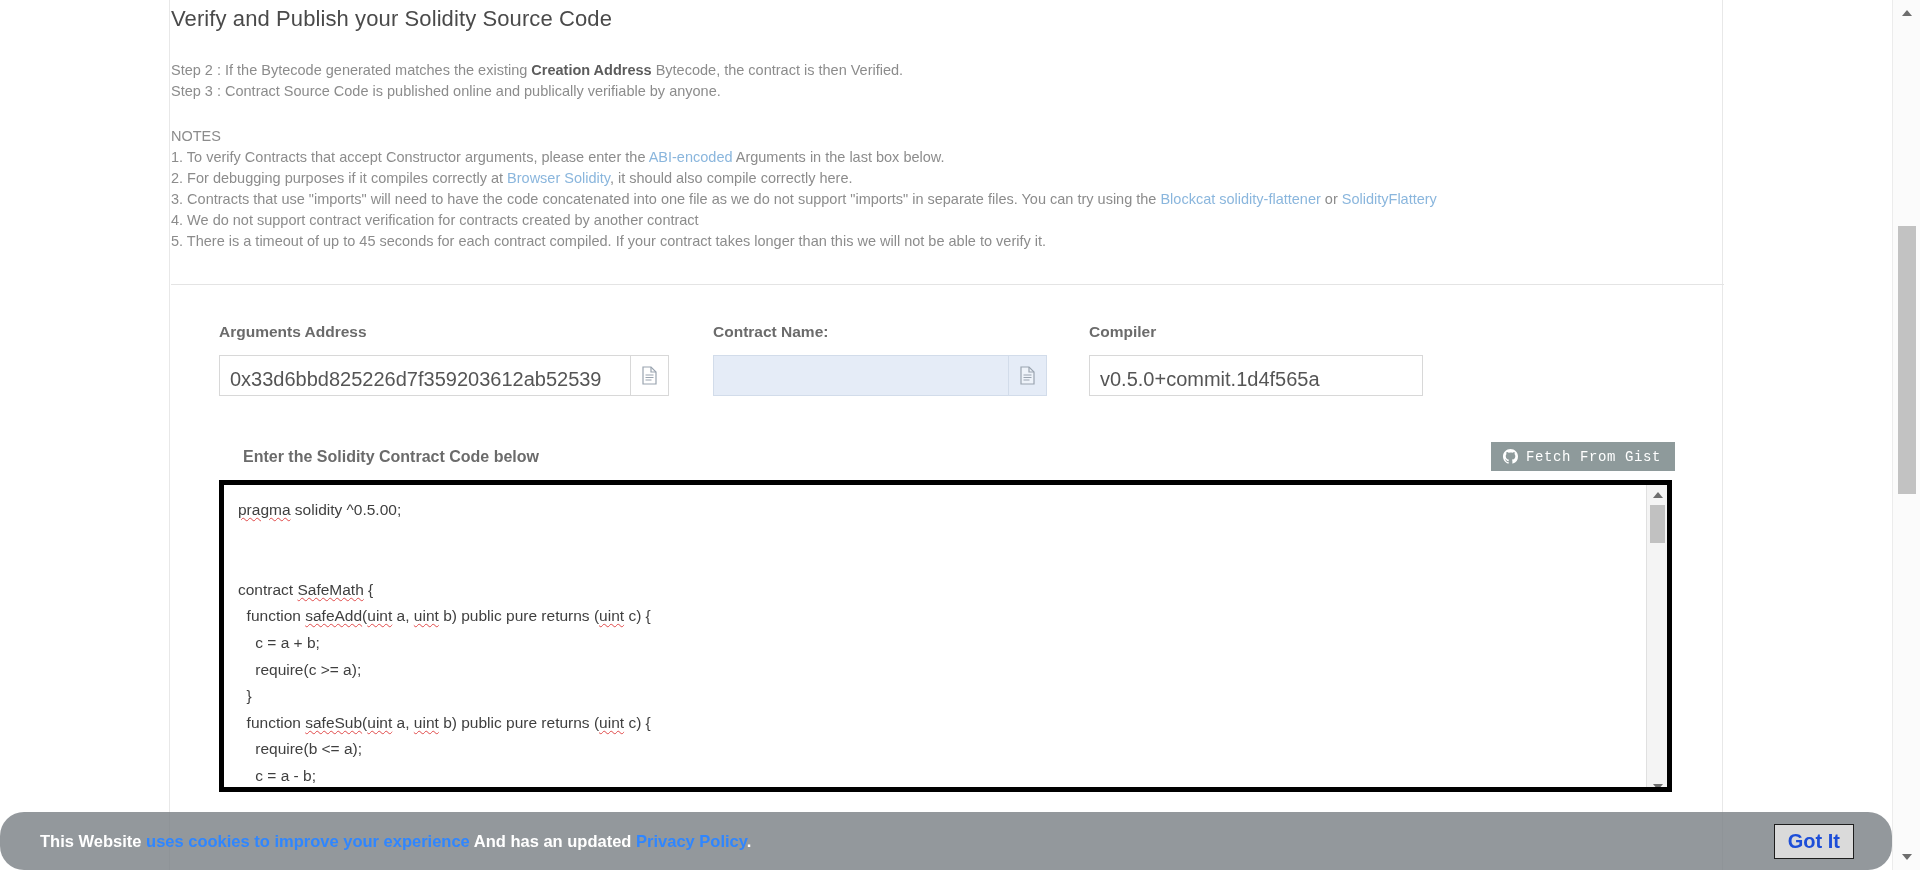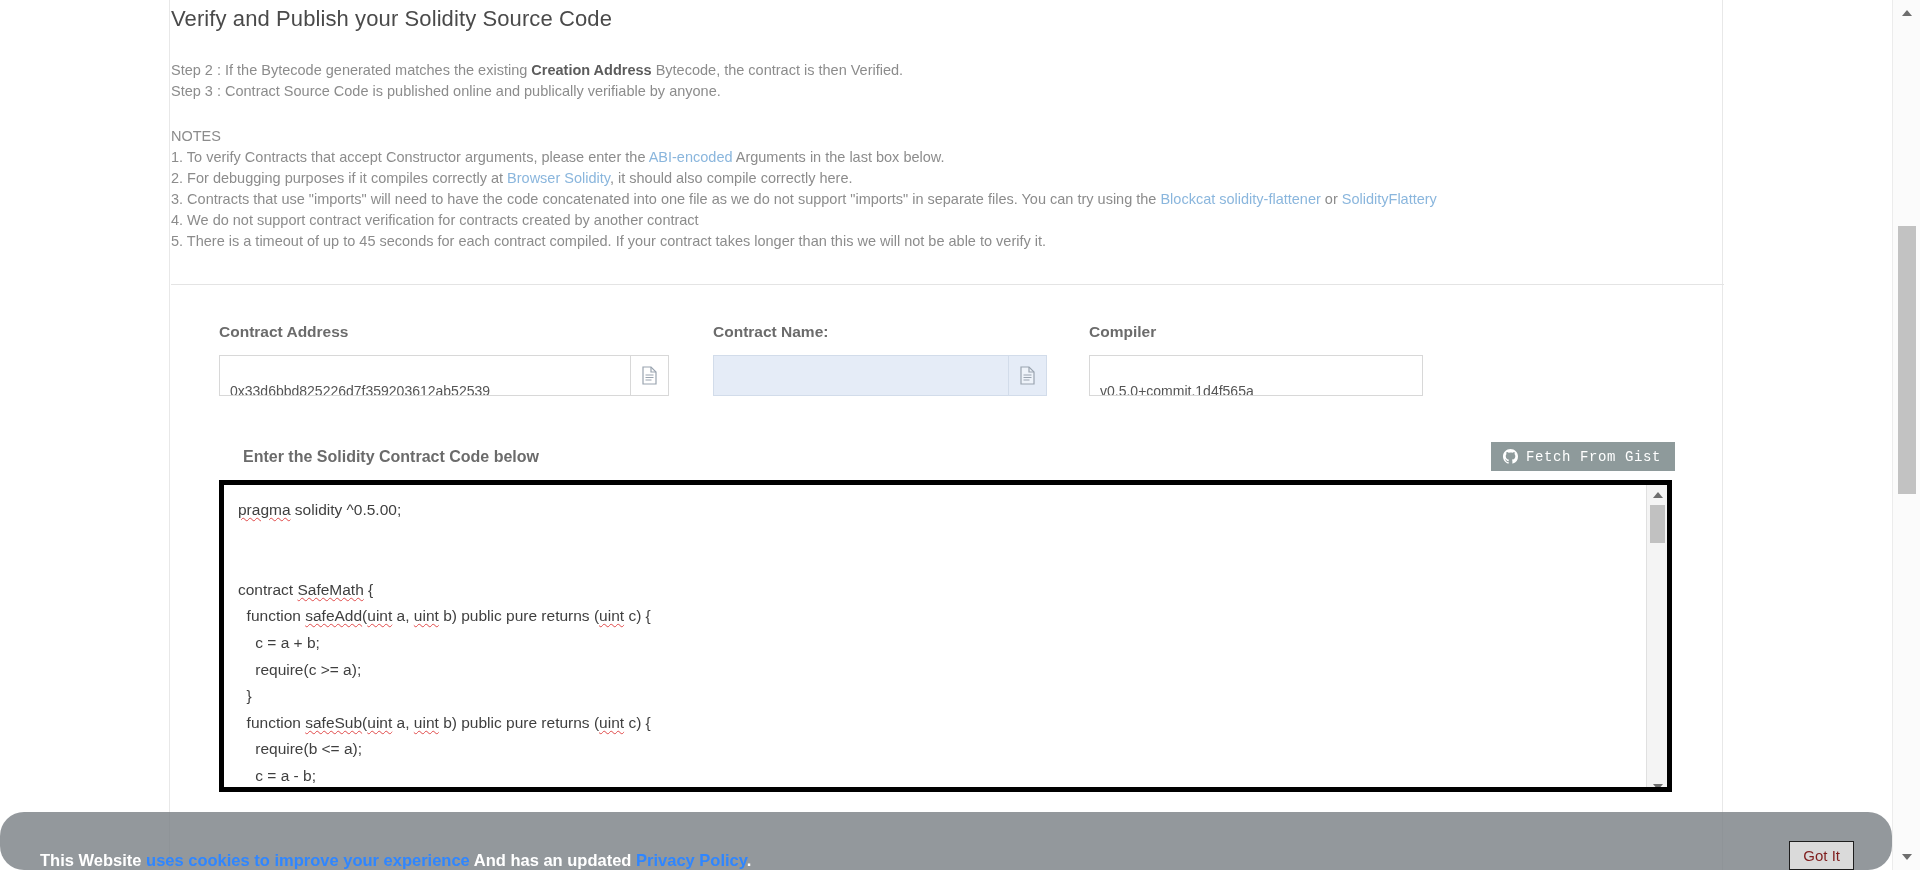--- a/index.html
+++ b/index.html
@@ -90,23 +90,23 @@
     font-weight: 700;
     color: #6b6b6b;
     margin-bottom: 14px;
     display: block;
   }
   .input-group { display: flex; }
   .txt-input {
     height: 41px;
     border: 1px solid #d8d8d8;
     background: #fff;
-    font-size: 14px;
+    font-size: 20px;
     color: #555;
-    padding: 16px 10px;
+    padding: 4px 10px;
     line-height: 39px;
     overflow: hidden;
     white-space: nowrap;
     font-family: "Liberation Sans", sans-serif;
   }
   .txt-input.blue { background: #e5ecf7; border-color: #d2dcea; }
   .addon {
     width: 38px; height: 41px;
     border: 1px solid #d8d8d8;
     border-left: none;
@@ -215,42 +215,43 @@
     border-top: 6px solid #6e6e6e;
   }
 
   
   .cookie-bar {
     position: absolute;
     left: 0; bottom: 0;
     width: 1892px; height: 58px;
     background: rgba(120,126,131,0.80);
     display: flex;
-    align-items: flex-end;
+    align-items: center;
     z-index: 40;
     border-radius: 24px;
   }
   .cookie-text {
     margin-left: 40px;
     font-size: 16.5px;
     font-weight: 700;
     color: #ffffff;
     white-space: nowrap;
   }
   .cookie-text a { color: #2f86ff; text-decoration: none; }
   .got-it {
     position: absolute;
     right: 38px;
     background: #dadada;
     border: 1px solid #1d1d1d;
-    color: #7f1d1d;
-    font-size: 15px;
+    color: #1d4ed8;
+    font-size: 20px;
     padding: 5px 13px;
     cursor: pointer;
     font-family: "Liberation Sans", sans-serif;
+    font-weight: bold;
   }
 
   
   .page-scroll {
     position: absolute;
     top: 0; right: 0;
     width: 28px; height: 870px;
     background: #fbfbfb;
     border-left: 1px solid #ececec;
     z-index: 50;
@@ -311,21 +312,21 @@
       <div class="note-line">
         <span>5. There is a timeout of up to 45 seconds for each contract compiled. If your contract takes longer than this we will not be able to verify it.</span>
       </div>
     </div>
 
     <hr class="divider">
 
     <div class="form-row">
 
       <div class="field" id="f-address">
-        <label class="field-label">Contract Address</label>
+        <label class="field-label">Arguments Address</label>
         <div class="input-group">
           <div class="txt-input">0x33d6bbd825226d7f359203612ab52539</div>
           <div class="addon">
             <span>
               <svg class="doc-icon" width="17" height="19" viewBox="0 0 17 19">
                 <path d="M2 1 h8 l5 5 v12 h-13 z" fill="#ffffff" stroke="#9aa4b0" stroke-width="1.2"></path>
                 <path d="M10 1 v5 h5" fill="none" stroke="#9aa4b0" stroke-width="1.2"></path>
                 <path d="M4.5 9 h8 M4.5 11.5 h8 M4.5 14 h6" stroke="#9aa4b0" stroke-width="1.1"></path>
               </svg>
             </span>

